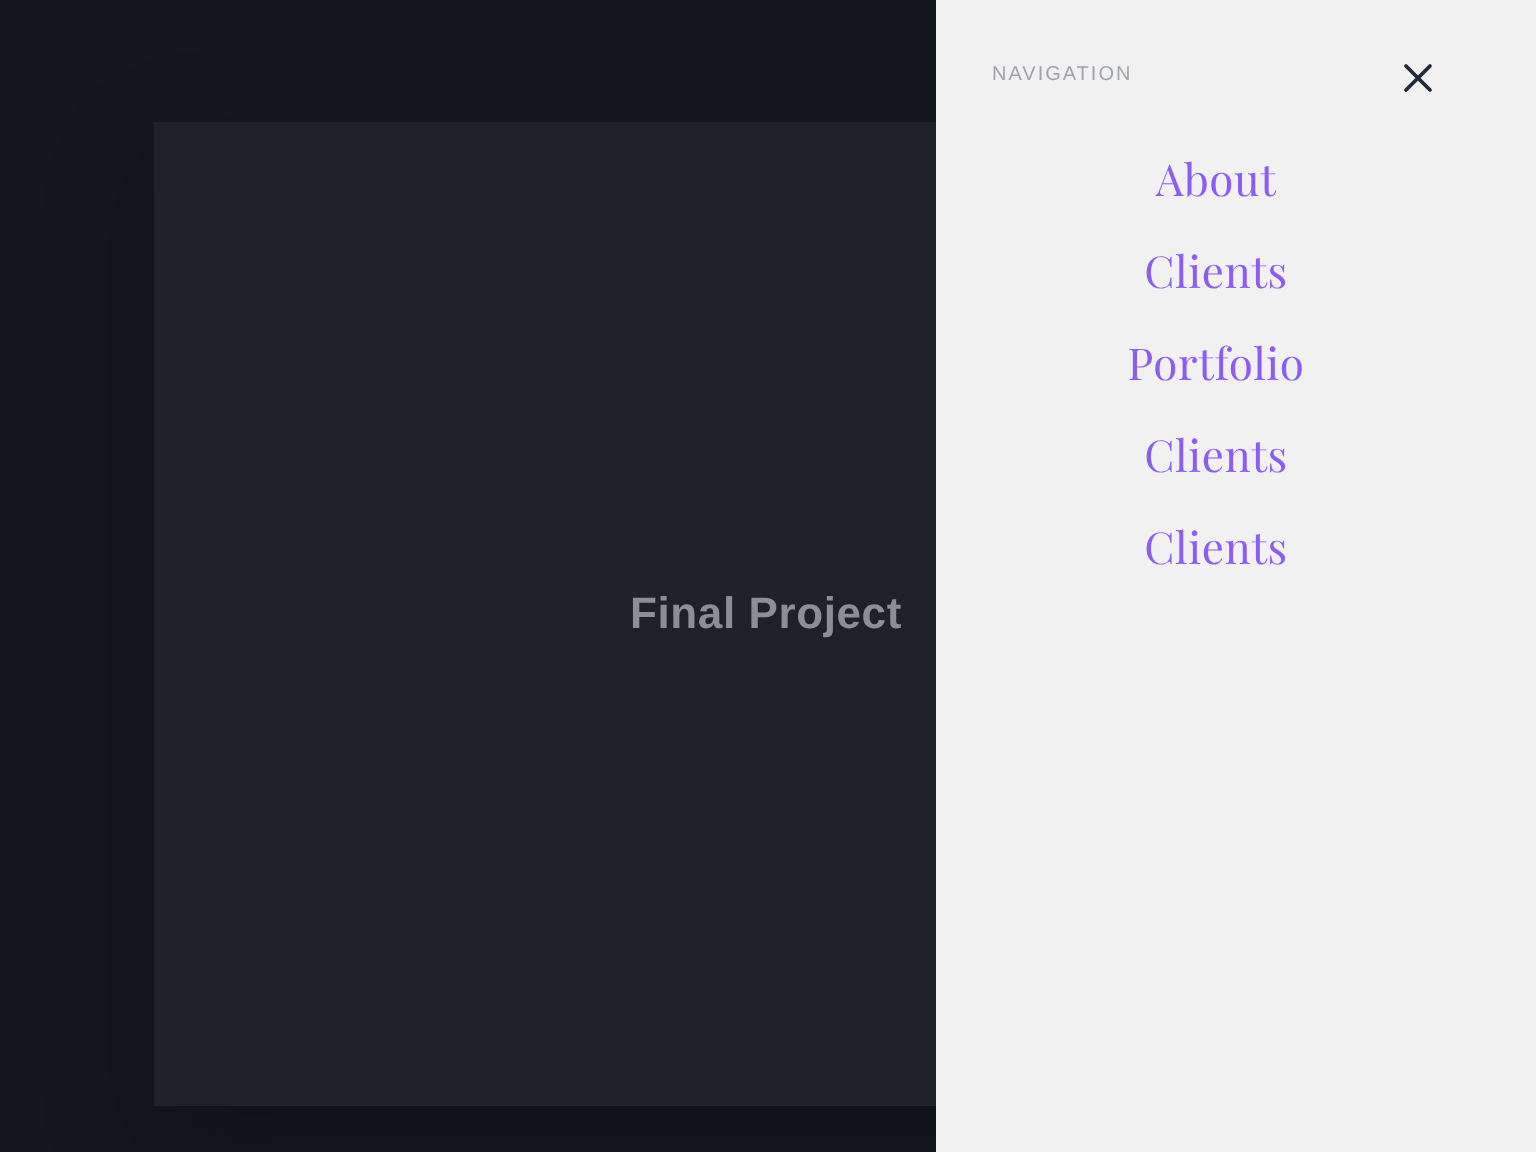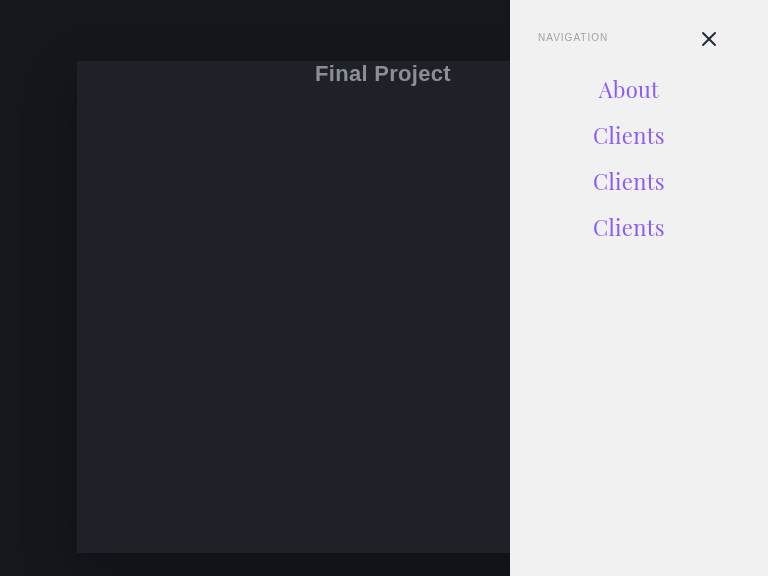--- a/index.html
+++ b/index.html
@@ -17,33 +17,34 @@
     }
     .card {
       position: absolute;
       left: 77px;
       top: 61px;
       width: 612px;
       height: 492px;
       background: #1e2228;
       box-shadow: 0 20px 50px rgba(0,0,0,0.25);
       display: flex;
+      align-items: center;
       justify-content: center;
     }
     .card-title {
       color: #8b8f94;
       font-size: 22px;
       font-weight: 700;
       letter-spacing: 0.3px;
     }
     .nav-panel {
       position: absolute;
       right: 0;
       top: 0;
-      width: 258px;
+      width: 300px;
       height: 576px;
       background: #f1f1f1;
       padding: 30px 48px 30px 28px;
       margin-left: 40px;
     }
     .nav-header {
       display: flex;
       justify-content: space-between;
       align-items: flex-start;
     }
@@ -102,16 +103,17 @@
     <button class="close-button">
       <svg viewBox="0 0 24 24">
         <line x1="4" y1="4" x2="20" y2="20" stroke="#1f2a3a" stroke-width="2.5" stroke-linecap="round"></line>
         <line x1="20" y1="4" x2="4" y2="20" stroke="#1f2a3a" stroke-width="2.5" stroke-linecap="round"></line>
       </svg>
     </button>
   </div>
   <nav class="nav-list">
     <button class="nav-item">About</button>
     <button class="nav-item">Clients</button>
+    <button class="nav-item">Portfolio</button>
     <button class="nav-item">Clients</button>
     <button class="nav-item">Clients</button>
   </nav>
 </aside>
 
 </body></html>

